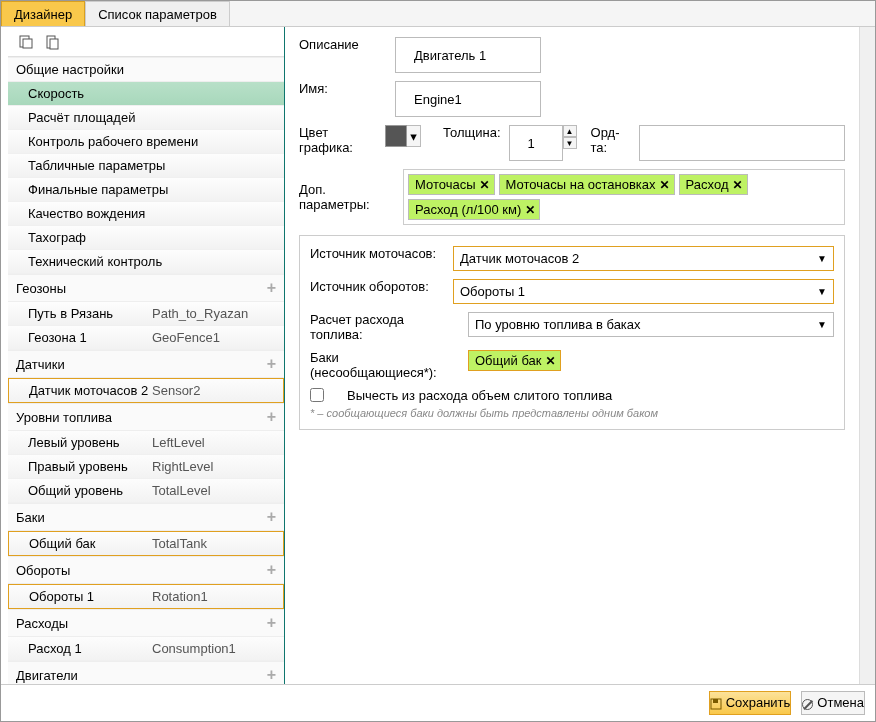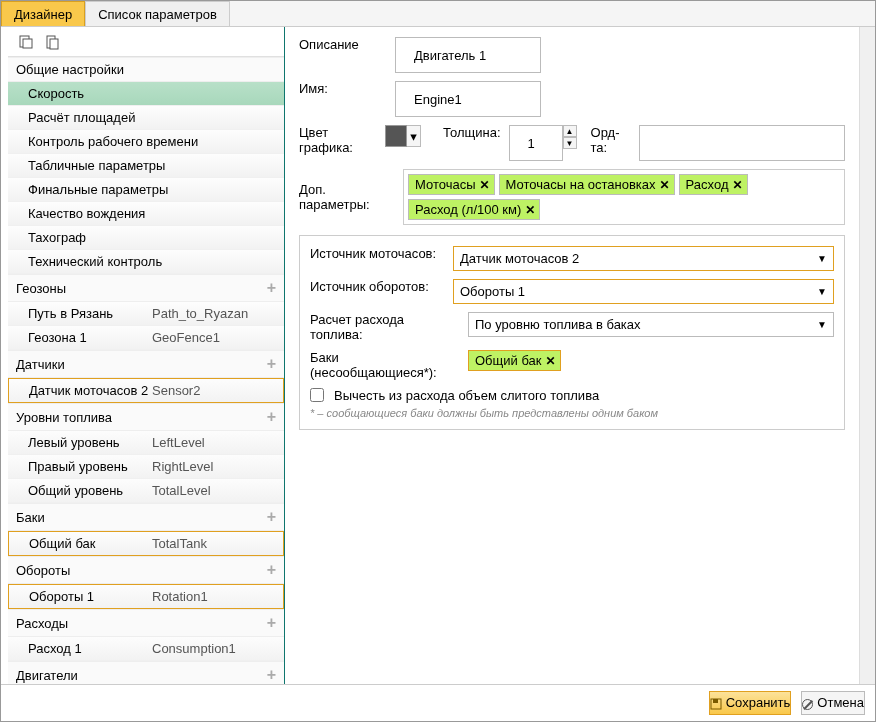--- a/index.html
+++ b/index.html
@@ -49,21 +49,21 @@
 .chips-container { flex:1; display:flex; flex-wrap:wrap; gap:4px; border:1px solid #ccc; padding:4px; min-height:30px; }
 .chip { display:flex; align-items:center; border:1px solid #bbb; padding:2px 4px 2px 6px; background:#bef264; }
 .chip .x { margin-left:4px; cursor:pointer; font-size:12px; font-weight:bold;}
 .chip.orange { border-color:#e0a020; }
 
 .section-box { border:1px solid #ccc; padding:10px; margin-top:10px; }
 .select-like { flex:1; border:1px solid #bbb; padding:4px 6px; display:flex; justify-content:space-between; align-items:center; background:#fff; cursor:pointer; min-width: 280px; }
 .select-like.orange { border-color:#e0a020; }
 .select-like .caret { font-size:10px; }
 
-.checkbox-row { display:flex; align-items:flex-start; gap:10px; margin-top:6px; }
+.checkbox-row { display:flex; align-items:flex-start; gap:23px; margin-top:6px; }
 .checkbox-row input { width:14px; height:14px; }
 .hint { font-size:11px; color:#888; font-style:italic; margin-top:4px; }
 
 
 .footer { display:flex; justify-content:flex-end; align-items:center; padding:6px 10px; gap:10px; background:#fff; height:36px; }
 .btn { padding:4px 0; border:1px solid #bbb; background:#f5f5f5; cursor:pointer; display:flex; align-items:flex-end; gap:4px; height:24px; }
 .btn.primary { background:linear-gradient(#fce29a,#f9c84b); border-color:#e0a020; }
 .save-ico { display:inline-block; width:12px; height:12px; }
 .cancel-ico { display:inline-block; width:11px; height:11px; border:1.5px solid #555; border-radius:50%; position:relative;}
 .cancel-ico::after { content:""; position:absolute; width:12px; height:1.5px; background:#555; top:4px; left:-1px; transform:rotate(-45deg);}

